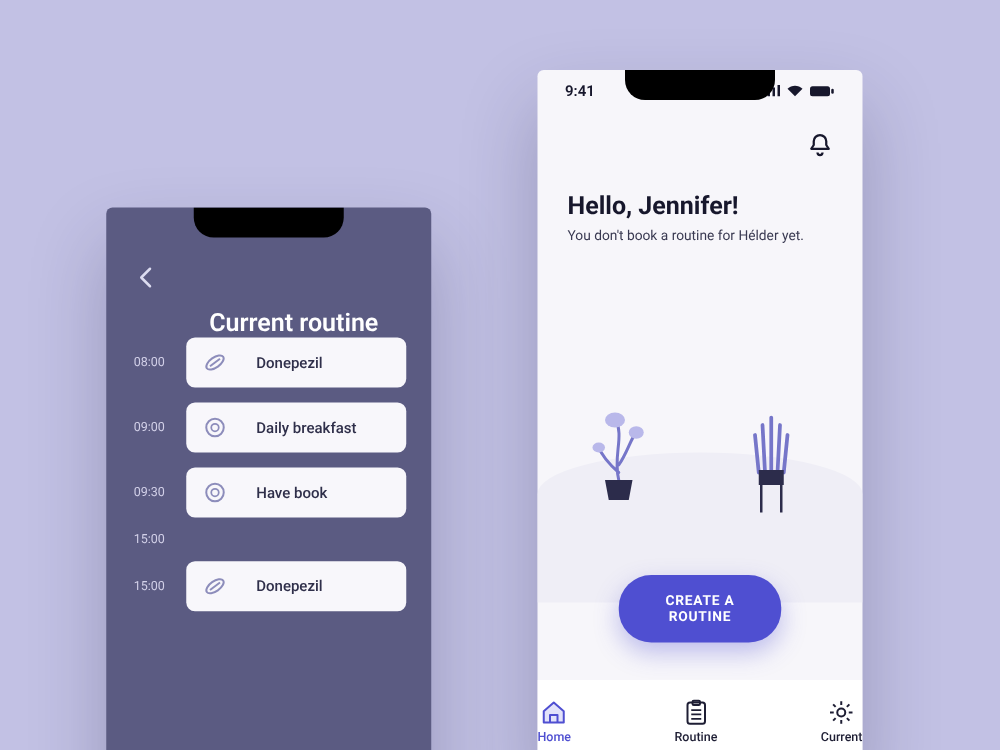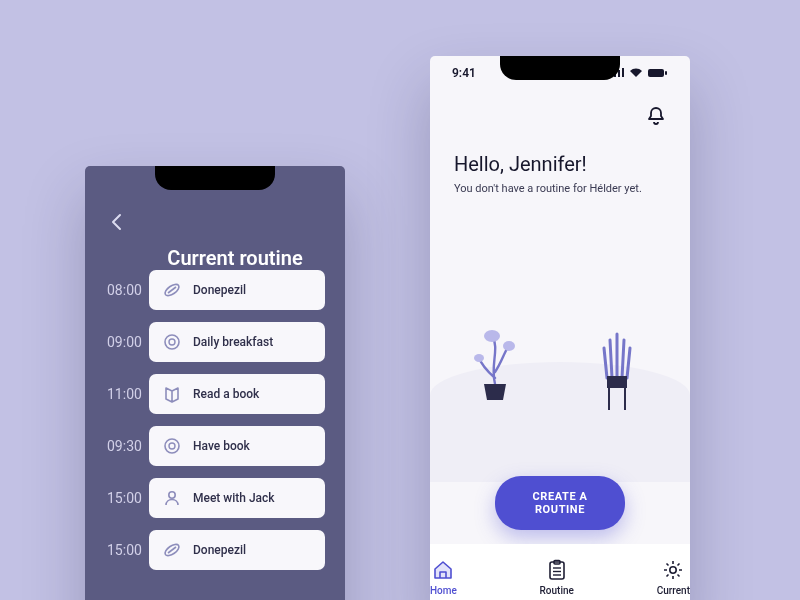--- a/index.html
+++ b/index.html
@@ -57,30 +57,30 @@
   #phone-routine .task-list{
     padding:0 20px 0 22px;
   }
   #phone-routine .task-row{
     display:flex;align-items:center;
     margin-bottom:12px;
   }
   #phone-routine .task-row .time{
     width:42px;
     flex:0 0 42px;
-    font-size:14px;
+    font-size:10px;
     color:#d2d0e8;
   }
   #phone-routine .task-row .card{
     flex:1;
     background:#f8f7fb;
     border-radius:7px;
     padding:11px 14px;
     display:flex;align-items:center;
-    gap:12px;
+    gap:24px;
     color:#2f2f4a;
     cursor:pointer;
   }
   #phone-routine .task-row .card .card-icon{
     width:18px;height:18px;
     display:flex;align-items:center;justify-content:center;
   }
   #phone-routine .task-row .card .card-icon svg{stroke:#8d8dbb;}
   #phone-routine .task-row .card .card-label{
     font-size:12px;
@@ -103,21 +103,21 @@
   }
   #phone-home .status-bar .sb-right{display:flex;align-items:center;gap:5px;}
   #phone-home .bell{
     position:absolute;top:48px;right:22px;
     width:24px;height:24px;
     display:flex;align-items:center;justify-content:center;
     cursor:pointer;
   }
   #phone-home .greeting{
     margin:96px 24px 6px 24px;
-    font-size:20px;font-weight:400;
+    font-size:20px;font-weight:700;
     color:#17172c;
   }
   #phone-home .subtext{
     margin:0 24px;
     font-size:11px;
     color:#3a3a52;
   }
   #phone-home .illus{
     position:absolute;
     top:216px;left:0;right:0;
@@ -132,21 +132,21 @@
   }
   .plant{position:absolute;}
   .plant .stem{stroke:#7676c9;}
   .plant .pot{fill:#2c2c4b;}
   #plant1{left:40px;bottom:80px;}
   #plant2{right:50px;bottom:70px;}
 
   #phone-home .cta{
     position:absolute;
     left:50%;transform:translateX(-50%);
-    bottom:86px;
+    bottom:102px;
     background:#4f4fd1;
     color:#fff;
     border:none;
     border-radius:26px;
     padding:14px 28px;
     font-size:11px;
     font-weight:700;
     letter-spacing:.6px;
     cursor:pointer;
     box-shadow:0 8px 20px rgba(79,79,209,.35);
@@ -246,51 +246,32 @@
       <div class="card">
         <span class="card-icon">
             <svg width="18" height="18">
               <use href="#i-plate"></use>
             </svg>
           </span>
         <span class="card-label">Daily breakfast</span>
       </div>
     </div>
     <div class="task-row">
-      <span class="time">11:00</span>
-      <div class="card">
-        <span class="card-icon">
-            <svg width="18" height="18">
-              <use href="#i-book"></use>
-            </svg>
-          </span>
-        <span class="card-label">Read a book</span>
-      </div>
-    </div>
-    <div class="task-row">
       <span class="time">09:30</span>
       <div class="card">
         <span class="card-icon">
             <svg width="18" height="18">
               <use href="#i-plate"></use>
             </svg>
           </span>
         <span class="card-label">Have book</span>
       </div>
     </div>
     <div class="task-row">
       <span class="time">15:00</span>
-      <div class="card">
-        <span class="card-icon">
-            <svg width="18" height="18">
-              <use href="#i-person"></use>
-            </svg>
-          </span>
-        <span class="card-label">Meet with Jack</span>
-      </div>
     </div>
     <div class="task-row">
       <span class="time">15:00</span>
       <div class="card">
         <span class="card-icon">
             <svg width="18" height="18">
               <use href="#i-pill"></use>
             </svg>
           </span>
         <span class="card-label">Donepezil</span>
@@ -318,21 +299,21 @@
     </span>
   </div>
 
   <div class="bell">
     <svg width="22" height="22" stroke="#17172c">
         <use href="#i-bell"></use>
       </svg>
   </div>
 
   <div class="greeting">Hello, Jennifer!</div>
-  <div class="subtext">You don't have a routine for Hélder yet.</div>
+  <div class="subtext">You don't book a routine for Hélder yet.</div>
 
   <div class="illus">
     <div class="ground"></div>
     <svg id="plant1" class="plant" width="50" height="80">
       <path class="stem" d="M25 62 C20 42 30 28 22 12 M25 50 C32 40 34 30 40 22 M25 56 C18 50 12 44 8 34" fill="none" stroke-width="2.4" stroke-linecap="round"></path>
       <ellipse cx="22" cy="14" rx="8" ry="6" fill="#b9b8ea"></ellipse>
       <ellipse cx="39" cy="24" rx="6" ry="5" fill="#b9b8ea"></ellipse>
       <ellipse cx="9" cy="36" rx="5" ry="4" fill="#b9b8ea"></ellipse>
       <path class="pot" d="M14 62h22l-3 16H17z"></path>
     </svg>

